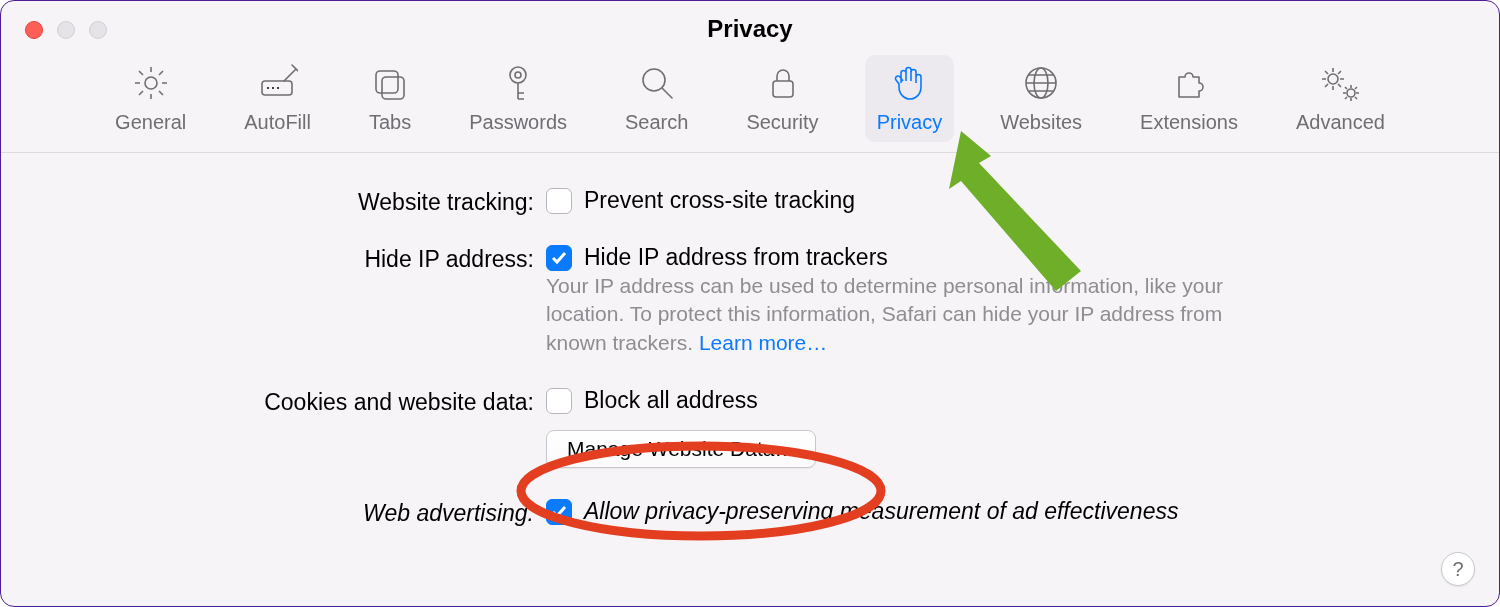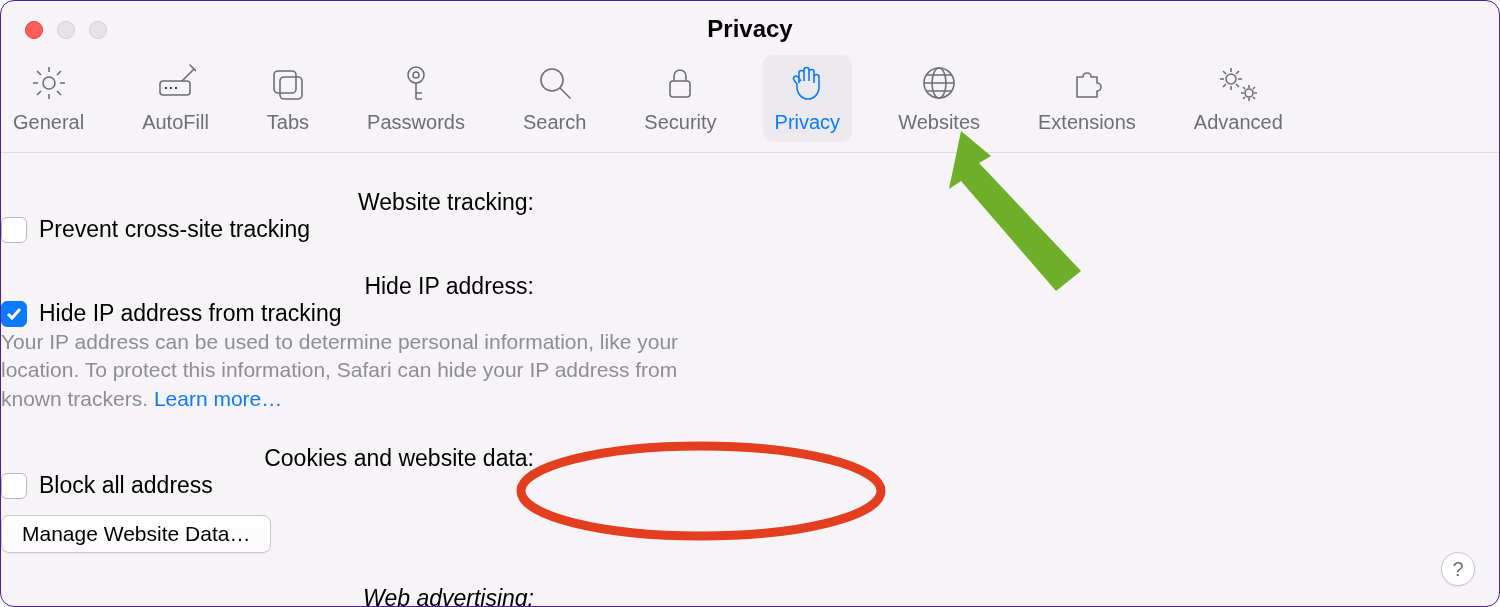--- a/index.html
+++ b/index.html
@@ -27,37 +27,37 @@
   .traffic span{width:18px;height:18px;border-radius:50%;}
   .tl-close{background:#ff5f57;border:1px solid #e24238;}
   .tl-min{background:#e6e3e8;border:1px solid #d2cfd5;}
   .tl-max{background:#e6e3e8;border:1px solid #d2cfd5;}
   
   .title{position:absolute;top:14px;left:0;width:100%;text-align:center;
     font-size:24px;font-weight:700;color:var(--text);}
   
   .toolbar{
     position:absolute;top:48px;left:0;width:100%;
-    display:flex;gap:34px;
+    display:flex;justify-content:center;gap:34px;
     padding:6px 0 14px 0;
   }
   .tool{
     display:flex;flex-direction:column;align-items:center;gap:4px;
     padding:8px 12px;border-radius:10px;cursor:pointer;
   }
   .tool.selected{background:var(--toolbar-sel);}
   .tool .lbl{font-size:20px;color:var(--icon);}
   .tool.selected .lbl{color:var(--accent);}
   .tool svg{width:40px;height:40px;stroke:var(--icon);fill:none;stroke-width:1.6;}
   .tool.selected svg{stroke:var(--accent);}
   .tool-advanced svg{width:46px;}
   .divider{position:absolute;top:151px;left:0;width:100%;height:1px;background:var(--divider);}
   
   .content{position:absolute;top:172px;left:0;width:100%;padding:14px 0 0 0;}
-  .row{display:flex;align-items:flex-start;margin-bottom:28px;flex-direction:column;}
+  .row{display:flex;align-items:flex-start;margin-bottom:28px;}
   .row.tight{margin-bottom:10px;}
   .row-label{width:545px;text-align:right;font-size:23px;color:var(--text);padding-right:12px;padding-top:2px;}
   .row-body{flex:1;padding-left:0;}
   .cbwrap{display:flex;align-items:flex-end;gap:12px;}
   .checkbox{
     width:26px;height:26px;border-radius:6px;border:1.5px solid #b8b6bc;background:#ffffff;
     display:flex;align-items:center;justify-content:center;flex-shrink:0;
   }
   .checkbox.checked{background:var(--accent-fill);border-color:var(--accent-fill);}
   .checkbox.checked svg{stroke:#ffffff;}
@@ -219,21 +219,21 @@
 
     <div class="row" style="margin-bottom:20px;">
       <div class="row-label">Hide IP address:</div>
       <div class="row-body">
         <div class="cbwrap">
           <span class="checkbox checked">
             <svg viewBox="0 0 18 18">
                 <path d="M3 9l4 4 8-9"></path>
               </svg>
           </span>
-          <span class="cbtext">Hide IP address from tracking</span>
+          <span class="cbtext">Hide IP address from trackers</span>
         </div>
         <div class="desc">
           <span>Your IP address can be used to determine personal information, like your location. To protect this information, Safari can hide your IP address from known trackers. </span><span class="learn">Learn more…</span>
         </div>
       </div>
     </div>
 
     <div class="row tight" style="margin-top:30px;">
       <div class="row-label">Cookies and website data:</div>
       <div class="row-body">

